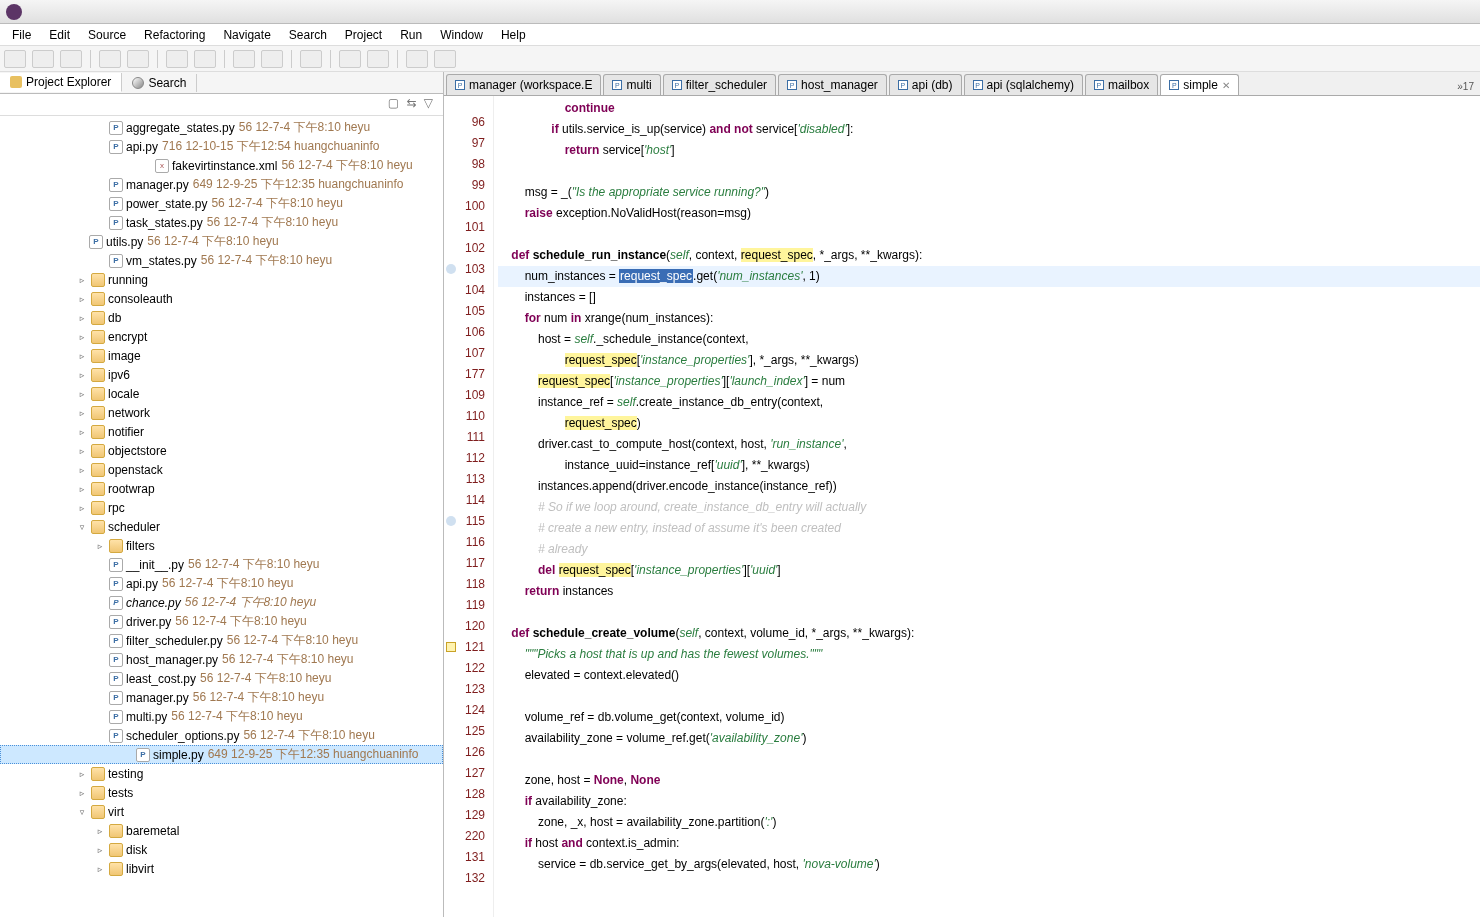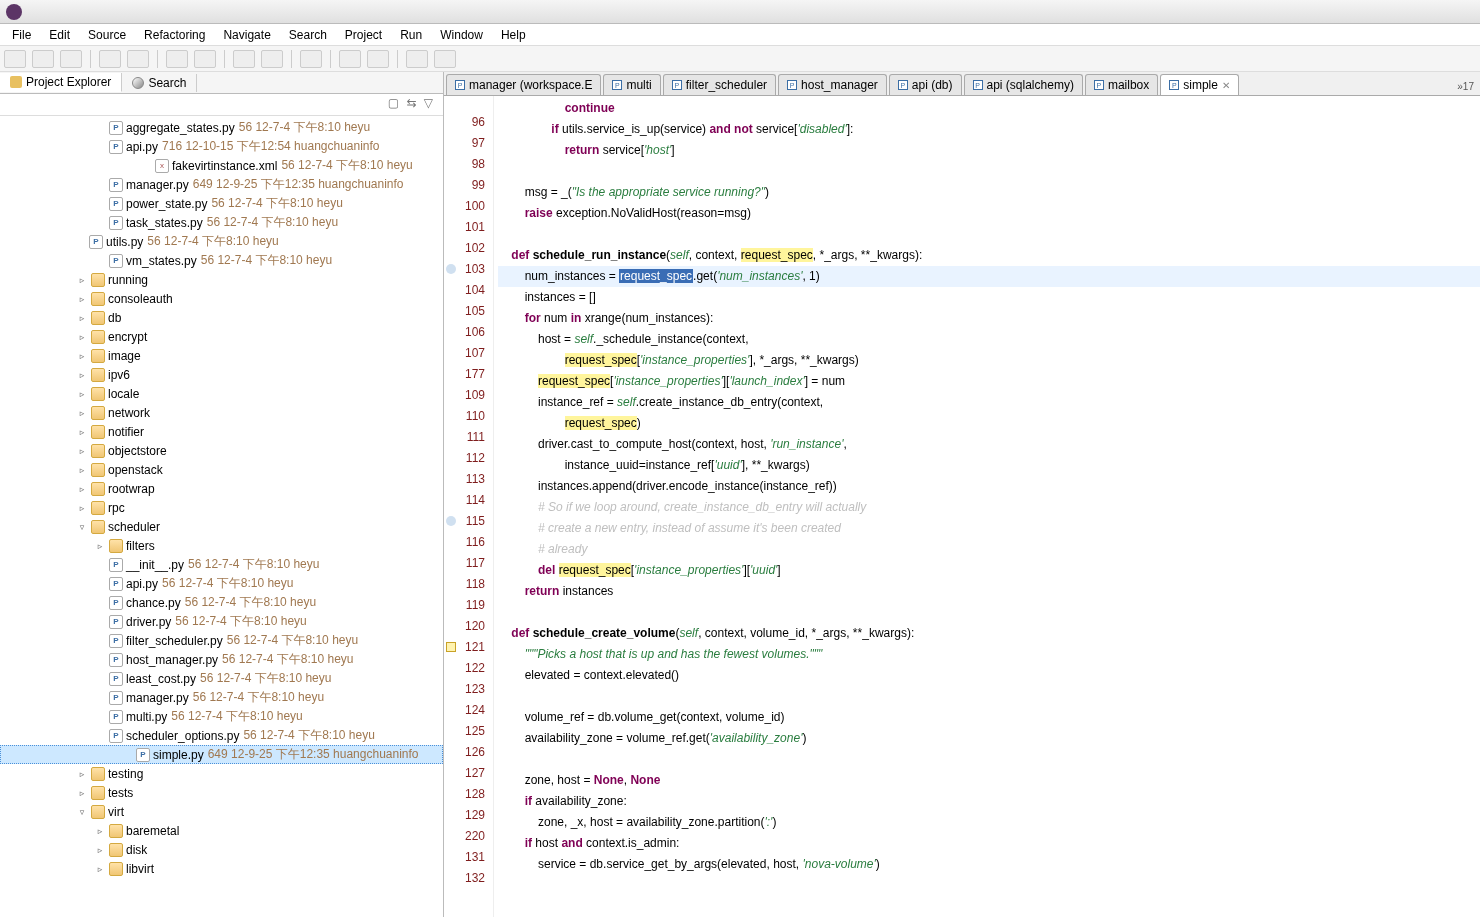--- a/index.html
+++ b/index.html
@@ -245,21 +245,21 @@
           <span class="ficon py"></span>
           <span class="fname">__init__.py</span>
           <span class="fmeta"> 56  12-7-4 下午8:10  heyu</span>
         </div>
         <div class="tnode" style="padding-left: 94px;">
           <span class="twist"></span>
           <span class="ficon py"></span>
           <span class="fname">api.py</span>
           <span class="fmeta"> 56  12-7-4 下午8:10  heyu</span>
         </div>
-        <div class="tnode" style="padding-left: 94px;">
+        <div class="tnode" style="padding-left: 94px; font-style: italic;">
           <span class="twist"></span>
           <span class="ficon py"></span>
           <span class="fname">chance.py</span>
           <span class="fmeta"> 56  12-7-4 下午8:10  heyu</span>
         </div>
         <div class="tnode" style="padding-left: 94px;">
           <span class="twist"></span>
           <span class="ficon py"></span>
           <span class="fname">driver.py</span>
           <span class="fmeta"> 56  12-7-4 下午8:10  heyu</span>

